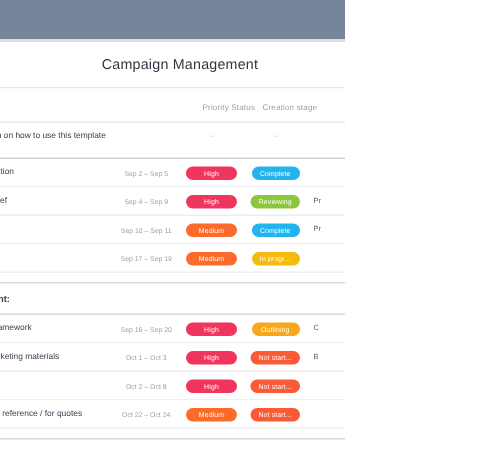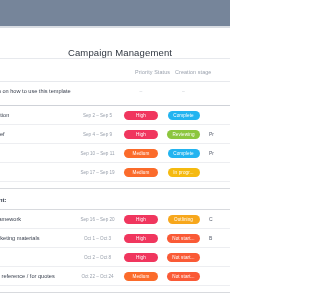--- a/index.html
+++ b/index.html
@@ -18,21 +18,21 @@
     background: #76859a;
     width: 100%;
   }
   .topbar-sep { height: 2px; background: #d9dde3; width: 100%; }
 
   
   .title-band {
     height: 30px;
     background: #ffffff;
     display: flex;
-    align-items: flex-end;
+    align-items: center;
     justify-content: center;
     margin-left: 10px;
   }
   .page-title {
     font-size: 9.5px;
     color: #2f3640;
     letter-spacing: 0.15px;
     font-weight: 400;
   }
 

